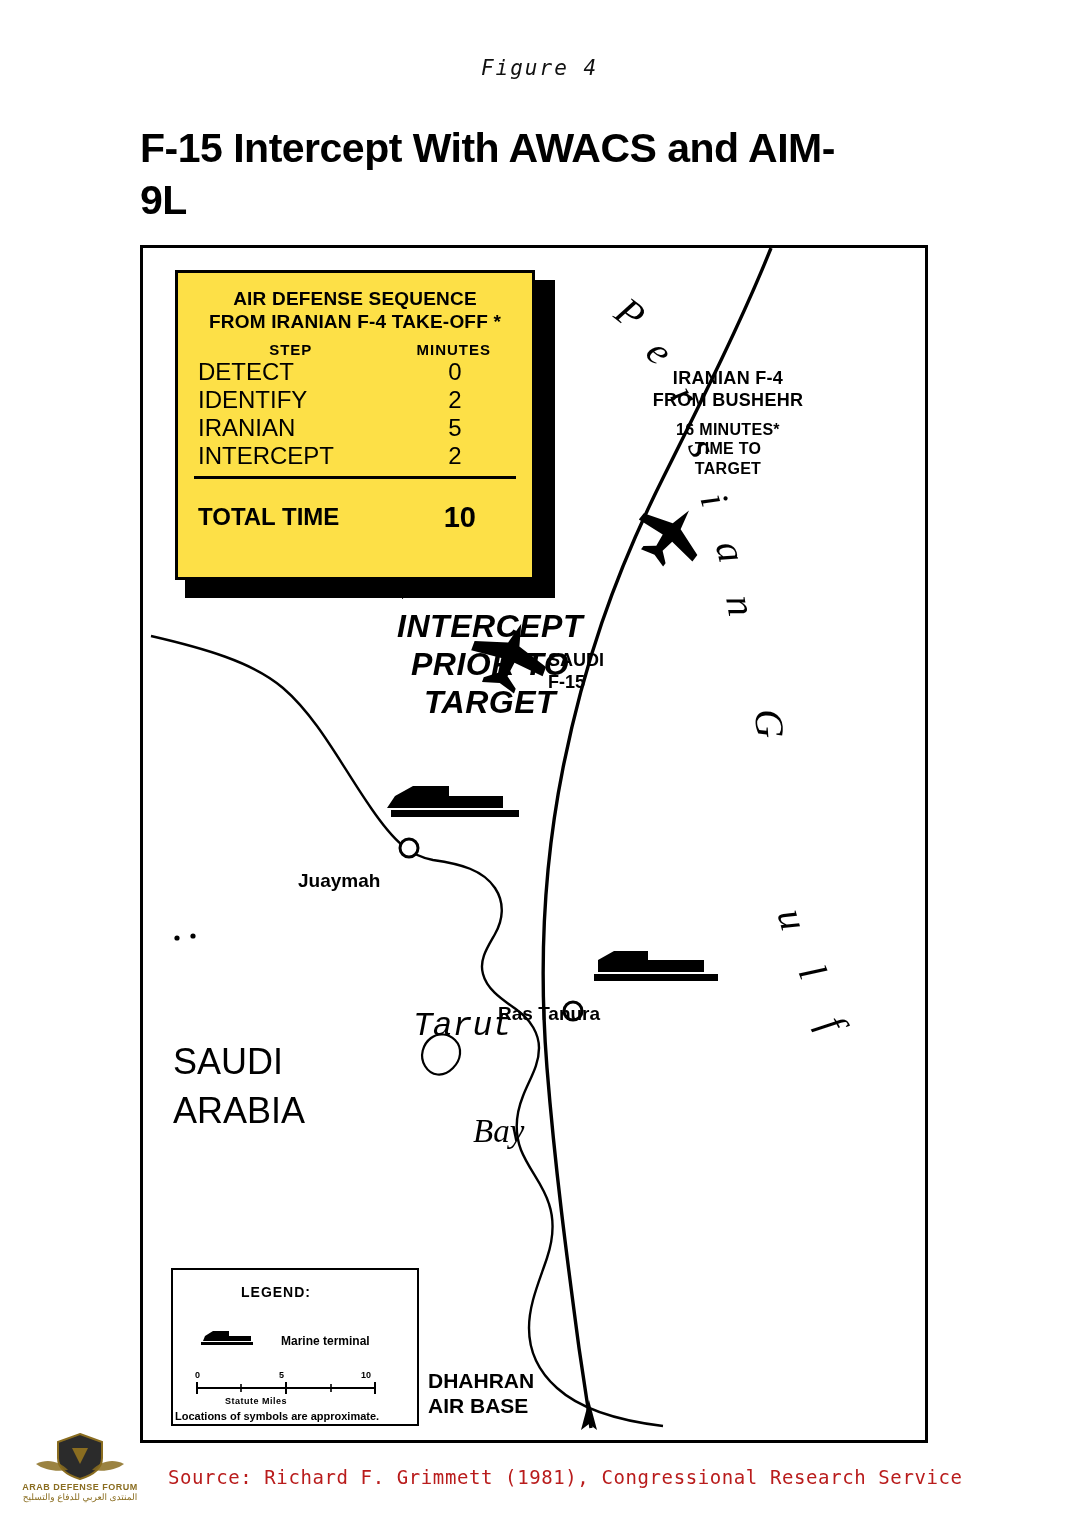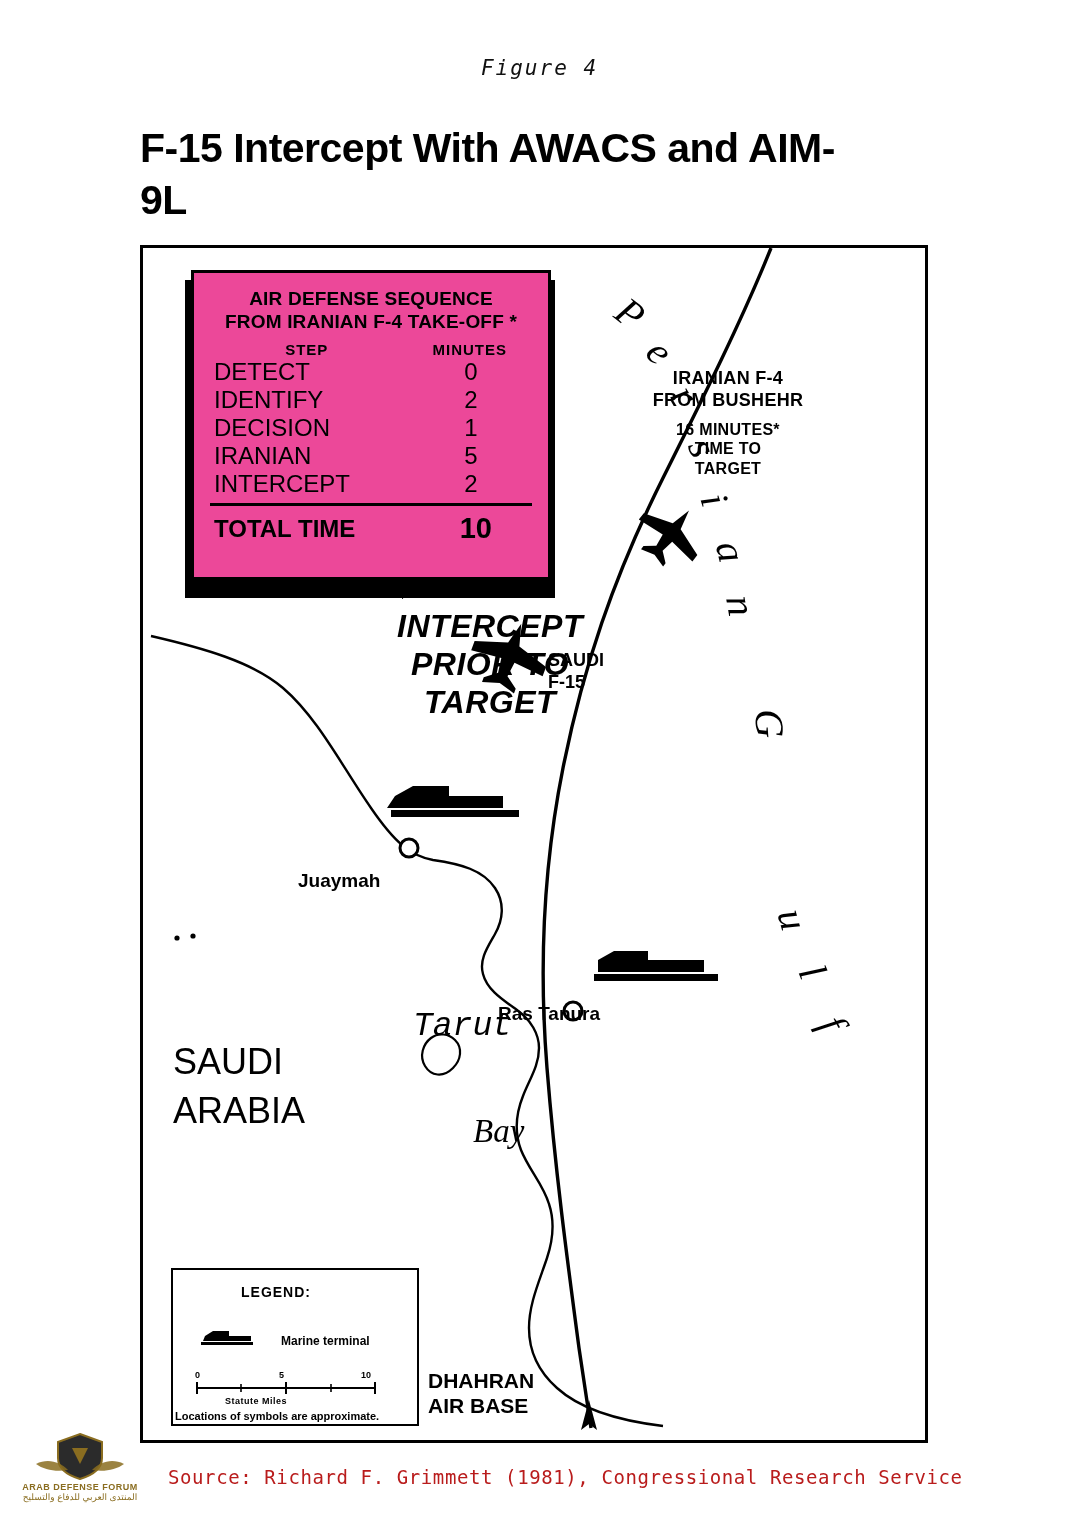--- a/index.html
+++ b/index.html
@@ -26,22 +26,22 @@
   .map-frame{
     position:absolute;left:140px;top:245px;width:782px;height:1192px;
     border:3px solid #000;background:#fff;overflow:hidden;
   }
   
   .seq-shadow{
     position:absolute;left:42px;top:32px;width:370px;height:318px;
     background:#000;
   }
   .seq-box{
-    position:absolute;left:48px;top:22px;width:360px;height:310px;
-    background:#ec4899;border:3px solid #000;box-sizing:border-box;
+    position:absolute;left:32px;top:22px;width:360px;height:310px;
+    background:#fde047;border:3px solid #000;box-sizing:border-box;
     padding:10px 14px 0 14px;
   }
   .seq-title{
     text-align:center;font-size:19px;font-weight:bold;line-height:1.22;
     letter-spacing:0.2px;margin-top:4px;
   }
   .seq-head{
     display:flex;margin-top:8px;font-size:15px;font-weight:bold;
     letter-spacing:1px;
   }
@@ -49,21 +49,21 @@
   .seq-head .c2{width:130px;text-align:center;}
   .seq-row{
     display:flex;font-size:24px;font-weight:500;line-height:1.16;
   }
   .seq-row .c1{width:200px;text-align:left;padding-left:6px;}
   .seq-row .c2{width:130px;text-align:center;}
   .seq-rule{
     border-bottom:3px solid #000;margin:6px 2px 0 2px;
   }
   .seq-total{
-    display:flex;align-items:center;margin-top:6px;
+    display:flex;align-items:center;margin-top:22px;
   }
   .seq-total .c1{width:210px;font-size:24px;font-weight:bold;padding-left:6px;}
   .seq-total .c2{width:120px;text-align:center;font-size:29px;font-weight:bold;}
   .seq-foot{
     position:absolute;left:150px;top:340px;width:300px;
     font-size:10px;text-align:left;letter-spacing:0.2px;margin-left:32px;
   }
   
   .lbl{position:absolute;font-weight:bold;}
   .iranian-note{
@@ -193,24 +193,20 @@
       <div class="c1">STEP</div>
       <div class="c2">MINUTES</div>
     </div>
     <div class="seq-row">
       <div class="c1">DETECT</div>
       <div class="c2">0</div>
     </div>
     <div class="seq-row">
       <div class="c1">IDENTIFY</div>
       <div class="c2">2</div>
-    </div>
-    <div class="seq-row">
-      <div class="c1">DECISION</div>
-      <div class="c2">1</div>
     </div>
     <div class="seq-row">
       <div class="c1">IRANIAN</div>
       <div class="c2">5</div>
     </div>
     <div class="seq-row">
       <div class="c1">INTERCEPT</div>
       <div class="c2">2</div>
     </div>
     <div class="seq-rule"></div>

